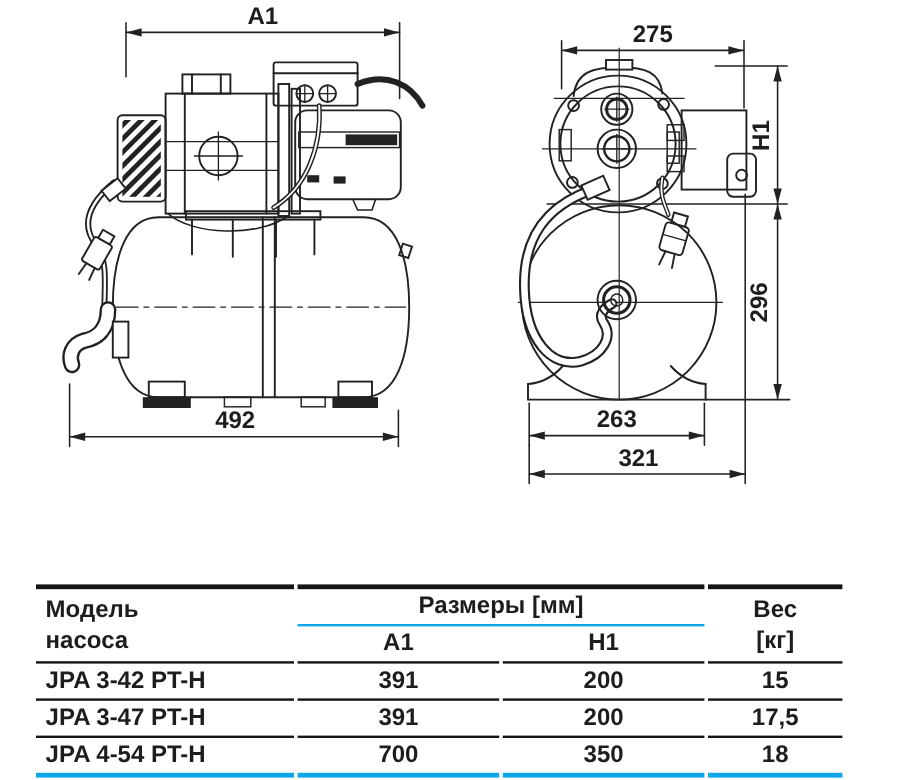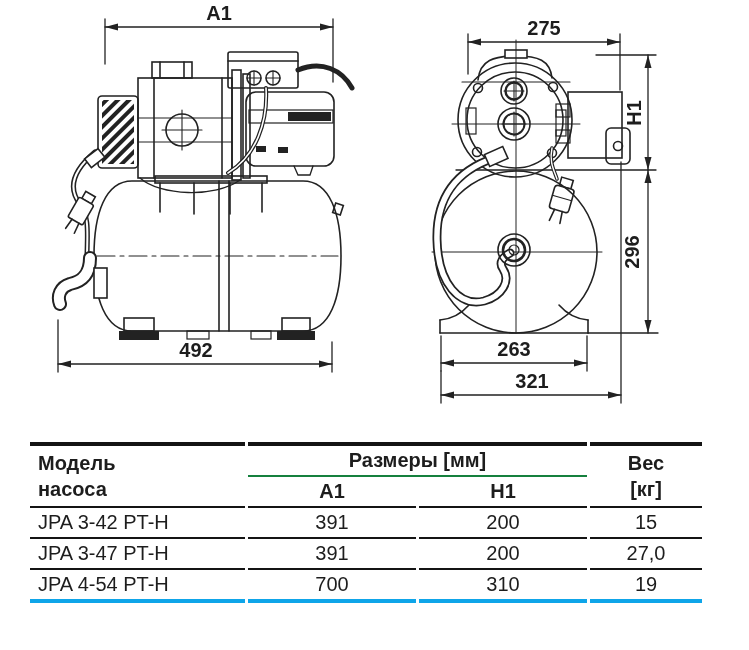--- a/index.html
+++ b/index.html
@@ -12,30 +12,30 @@
   #drawing-svg path, #drawing-svg rect, #drawing-svg line, #drawing-svg circle, #drawing-svg polyline
     { vector-effect:none; }
   #drawing-svg text { font-family:"Liberation Sans","DejaVu Sans",sans-serif;
     font-size:20px; font-weight:bold; fill:#1d1d1d; }
 
   
   .product-title { position:absolute; left:33px; top:426px; font-size:23px;
     font-weight:400; color:#2d2d2d; letter-spacing:0.5px; }
 
   
-  table.specs { position:absolute; left:27px; top:442px; border-collapse:separate;
+  table.specs { position:absolute; left:27px; top:487px; border-collapse:separate;
     border-spacing:3px 0; table-layout:fixed; }
   .specs th, .specs td { font-size:20px; line-height:26px; padding:1px 0 2px 0;
     vertical-align:middle; color:#1d1d1d; }
   .specs th { font-weight:bold; text-align:center; }
-  .specs td { font-weight:normal; text-align:center; }
+  .specs td { font-weight:bold; text-align:center; }
   .specs .c-model { text-align:left; padding-left:8px; }
   .specs .bt { border-top:4px solid #141414; }
   .specs .hb { border-bottom:2px solid #141414; }   
-  .specs .gu { border-bottom:2px solid #15803d; }   
+  .specs .gu { border-bottom:2px solid #0ea5e9; }   
   .specs .rb { border-bottom:2px solid #141414; }   
   .specs .bb { border-bottom:4px solid #0ea5e9; }   
   .specs .two-line span { display:block; }
 </style>
 </head>
 <body>
 
 <div id="stage">
 
   <svg id="drawing-svg" width="749" height="414" viewBox="0 0 749 414">
@@ -276,24 +276,24 @@
     <tr>
       <td class="c-model rb">JPA 3-42 PT-H</td>
       <td class="rb">391</td>
       <td class="rb">200</td>
       <td class="rb">15</td>
     </tr>
     <tr>
       <td class="c-model rb">JPA 3-47 PT-H</td>
       <td class="rb">391</td>
       <td class="rb">200</td>
-      <td class="rb">27,0</td>
+      <td class="rb">17,5</td>
     </tr>
     <tr>
       <td class="c-model bb">JPA 4-54 PT-H</td>
       <td class="bb">700</td>
-      <td class="bb">310</td>
-      <td class="bb">19</td>
+      <td class="bb">350</td>
+      <td class="bb">18</td>
     </tr>
   </tbody>
     </table>
 
 </div>
 
 </body></html>

